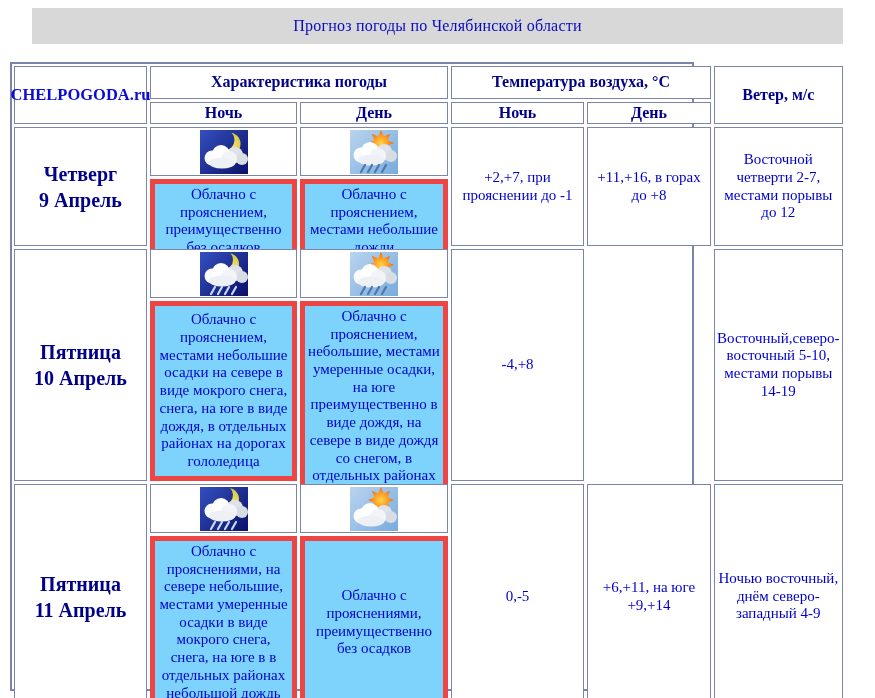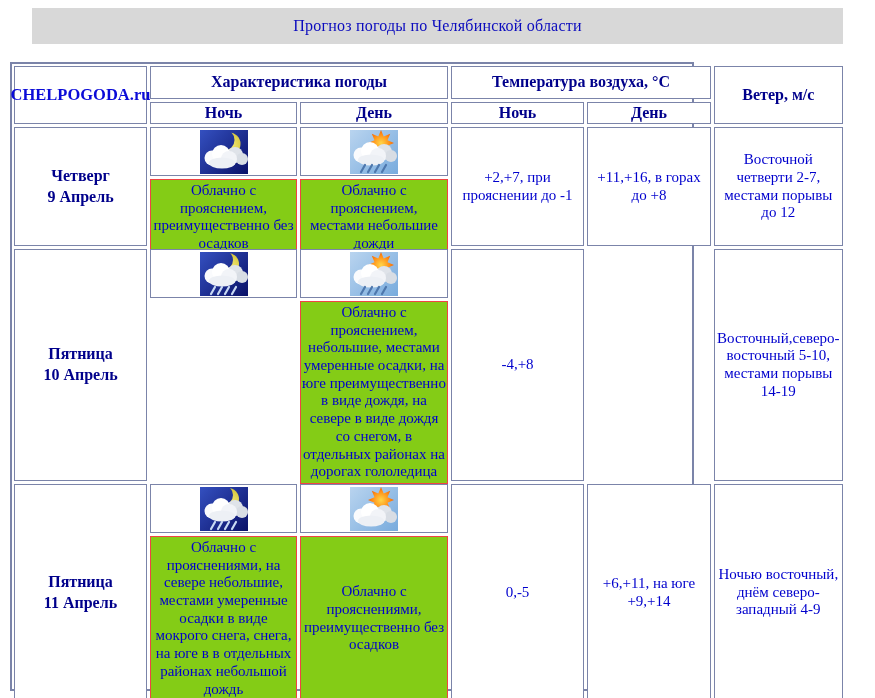--- a/index.html
+++ b/index.html
@@ -29,29 +29,29 @@
   }
   .hdr{font-weight:bold;color:#00008b;font-size:16px;}
   .brandc{grid-area:1/1/3/2;font-weight:bold;font-size:16.5px;color:#0b0bd8;}
   .gweather{grid-area:1/2/2/4;}
   .gtemp{grid-area:1/4/2/6;}
   .gwind{grid-area:1/6/3/7;}
   .sh-wn{grid-area:2/2;} .sh-wd{grid-area:2/3;} .sh-tn{grid-area:2/4;} .sh-td{grid-area:2/5;}
   .row1{grid-row:3;} .row2{grid-row:4;} .row3{grid-row:5;}
   .c1{grid-column:1;} .c2{grid-column:2;} .c3{grid-column:3;}
   .c4{grid-column:4;} .c5{grid-column:5;} .c6{grid-column:6;}
-  .datec{font-weight:bold;color:#00008b;font-size:16px;line-height:1.3;text-align:right;}
+  .datec{font-weight:bold;color:#00008b;font-size:20px;line-height:1.3;text-align:right;}
   
   .wx{border:none;padding:0;display:flex;flex-direction:column;gap:3px;
       align-items:stretch;justify-content:flex-start;}
   .icb{box-sizing:border-box;border:1px solid #7b84a9;height:49px;flex:none;
        display:flex;align-items:center;justify-content:center;background:#fff;}
-  .txb{box-sizing:border-box;border:1px solid #ef4444;flex:1;
+  .txb{box-sizing:border-box;border:5px solid #ef4444;flex:1;
        display:flex;align-items:center;justify-content:center;
-       text-align:center;padding:2px 1px;background:#84cc16;}
+       text-align:center;padding:2px 1px;background:#7dd3fc;}
   .wicon{width:48px;height:44px;display:block;}
   .windc,.tempc{font-size:15px;}
 </style>
 </head>
 <body>
 
 <svg width="0" height="0" style="position:absolute" aria-hidden="true">
   <defs>
     <linearGradient id="gNight" x1="0" y1="0" x2="48" y2="44" gradientUnits="userSpaceOnUse">
       <stop offset="0" stop-color="#3450c0"></stop>
@@ -153,20 +153,21 @@
   <div class="c datec row2 c1">
     <div>Пятница</div>
     <div>10 Апрель</div>
   </div>
   <div class="c wx row2 c2">
     <div class="icb">
       <svg class="wicon">
           <use href="#icoMoonRain"></use>
         </svg>
     </div>
+    <div class="txb">Облачно с прояснением, местами небольшие осадки на севере в виде мокрого снега, снега, на юге в виде дождя, в отдельных районах на дорогах гололедица</div>
   </div>
   <div class="c wx row2 c3">
     <div class="icb">
       <svg class="wicon">
           <use href="#icoSunRain"></use>
         </svg>
     </div>
     <div class="txb">Облачно с прояснением, небольшие, местами умеренные осадки, на юге преимущественно в виде дождя, на севере в виде дождя со снегом, в отдельных районах на дорогах гололедица</div>
   </div>
   <div class="c tempc row2 c4">-4,+8</div>

